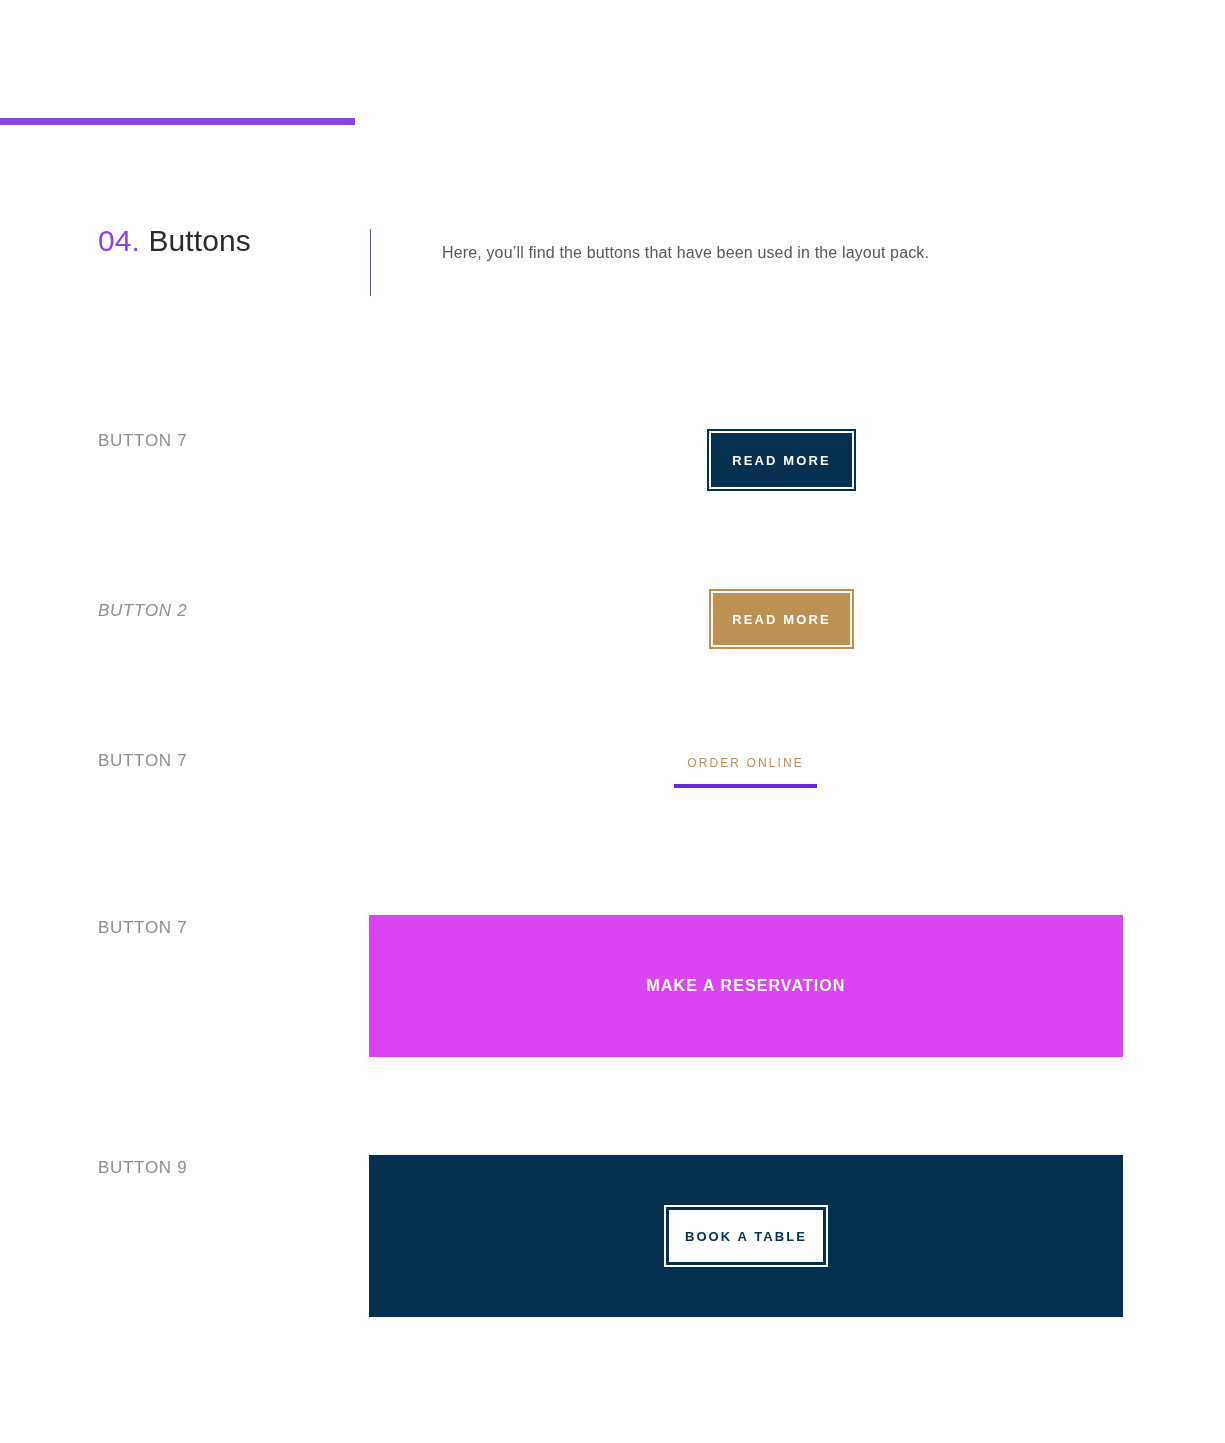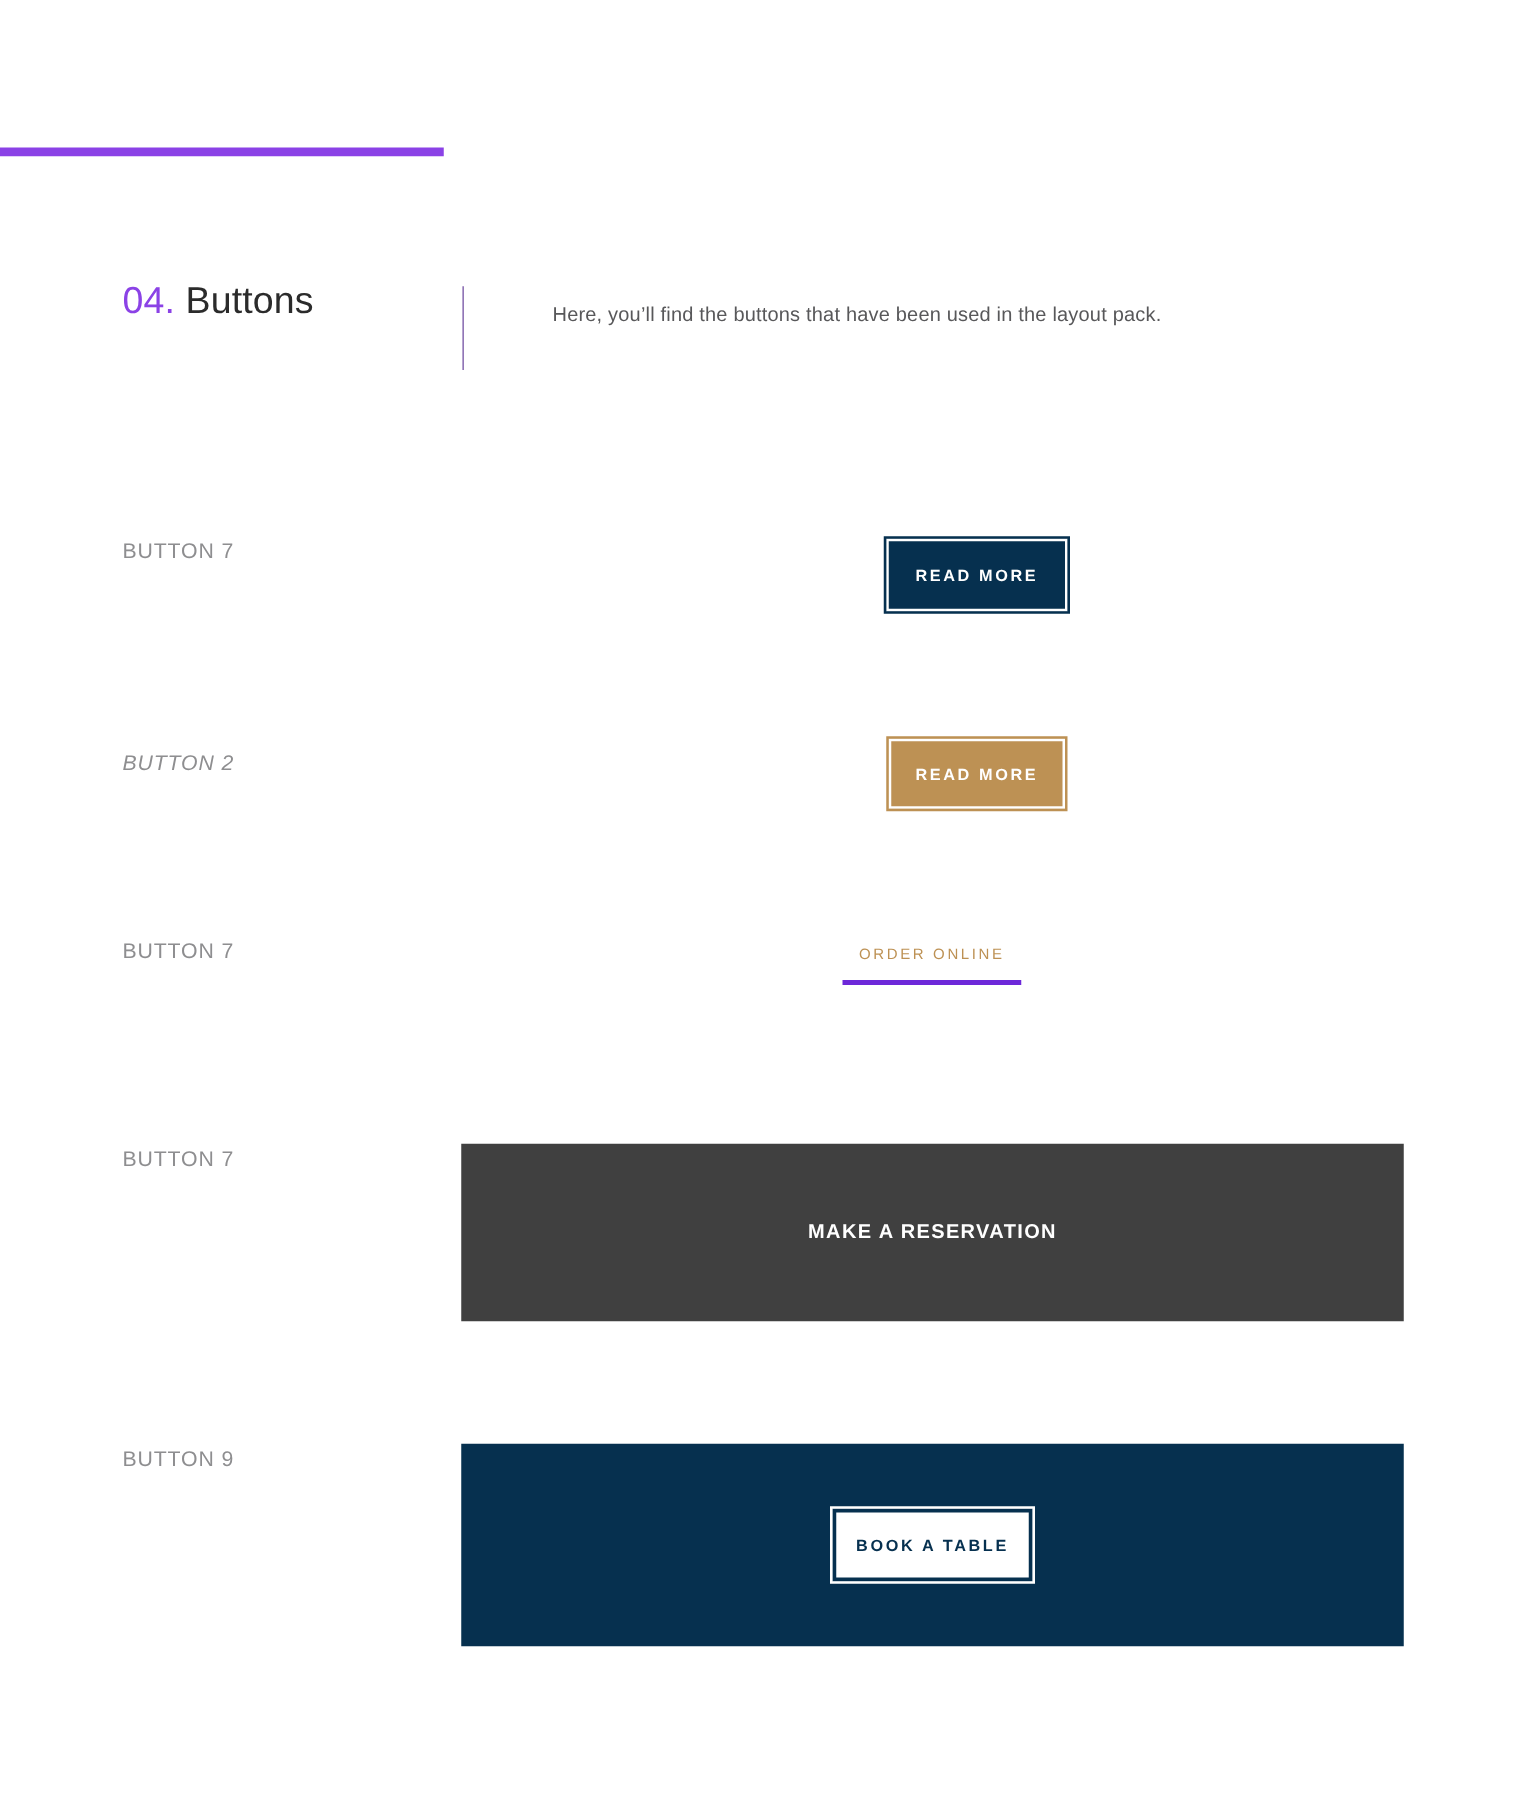--- a/index.html
+++ b/index.html
@@ -153,21 +153,21 @@
     display: flex;
     align-items: center;
     justify-content: center;
     white-space: nowrap;
   }
   #btn4 {
     left: 369px;
     top: 915px;
     width: 754px;
     height: 142px;
-    background: #404040;
+    background: #d946ef;
   }
   #btn4 .blk-label {
     font-size: 16px;
     font-weight: 700;
     letter-spacing: 1.1px;
     color: #ffffff;
   }
 
   
   #btn5 {

